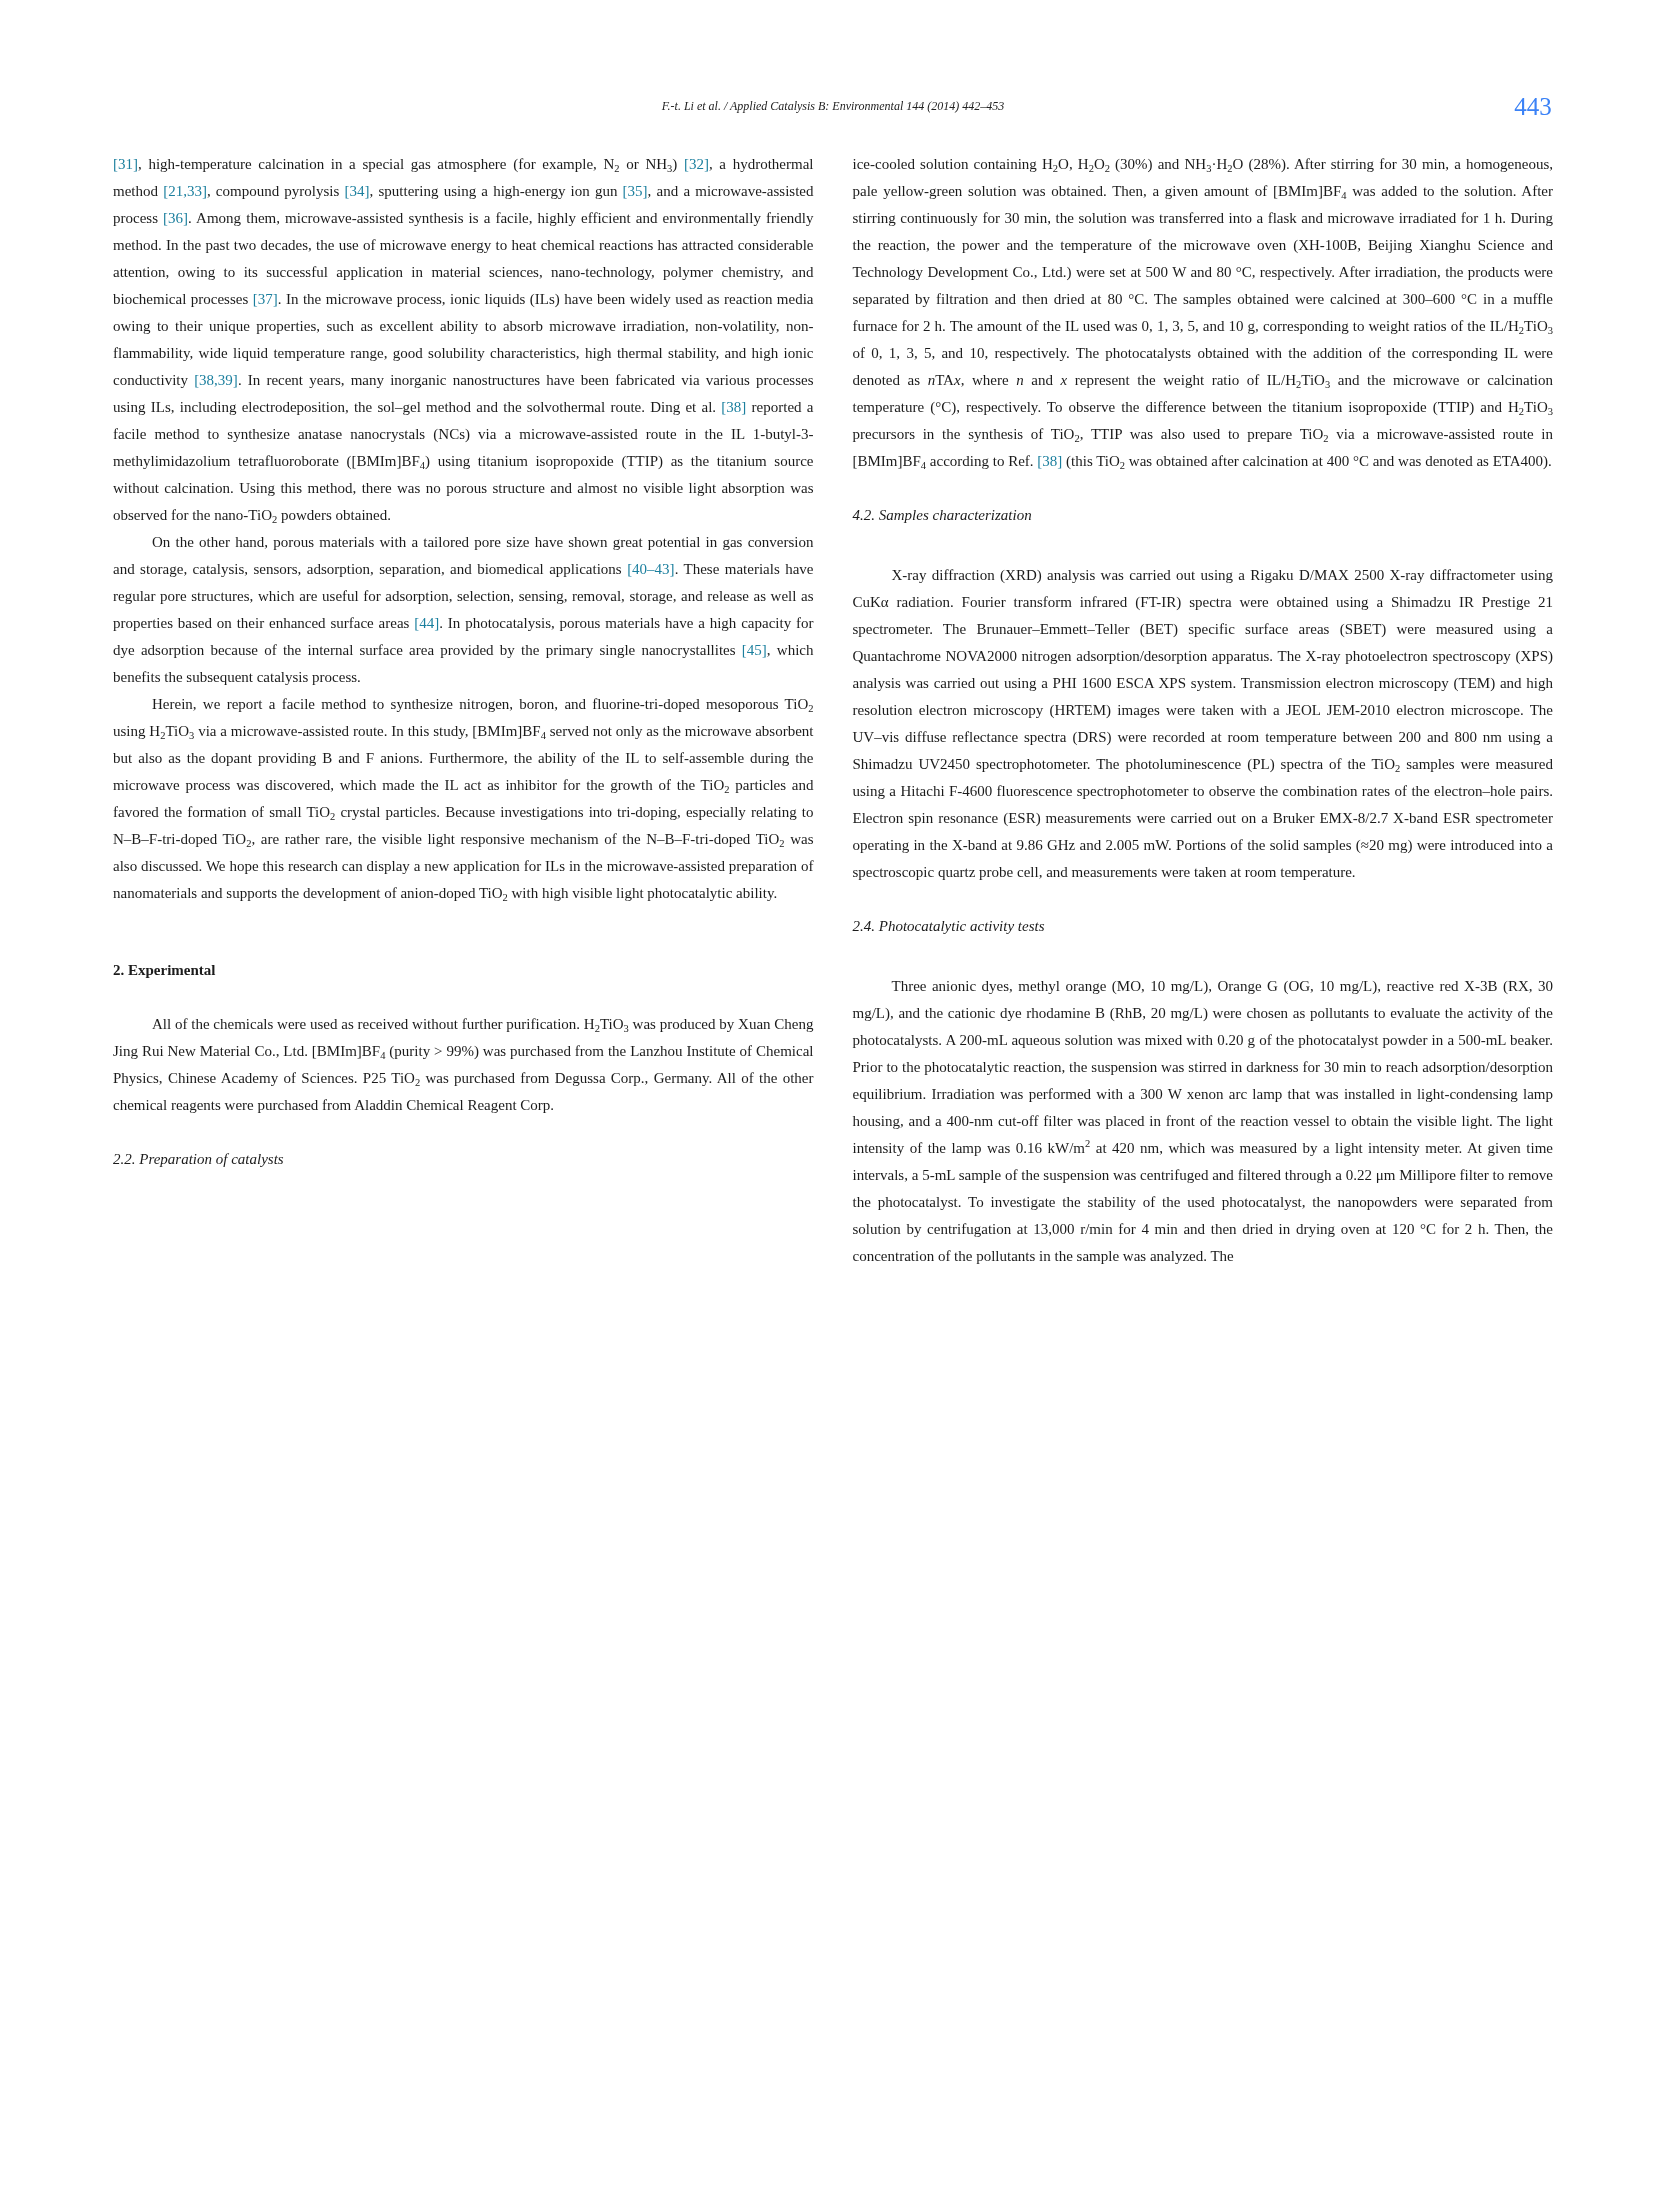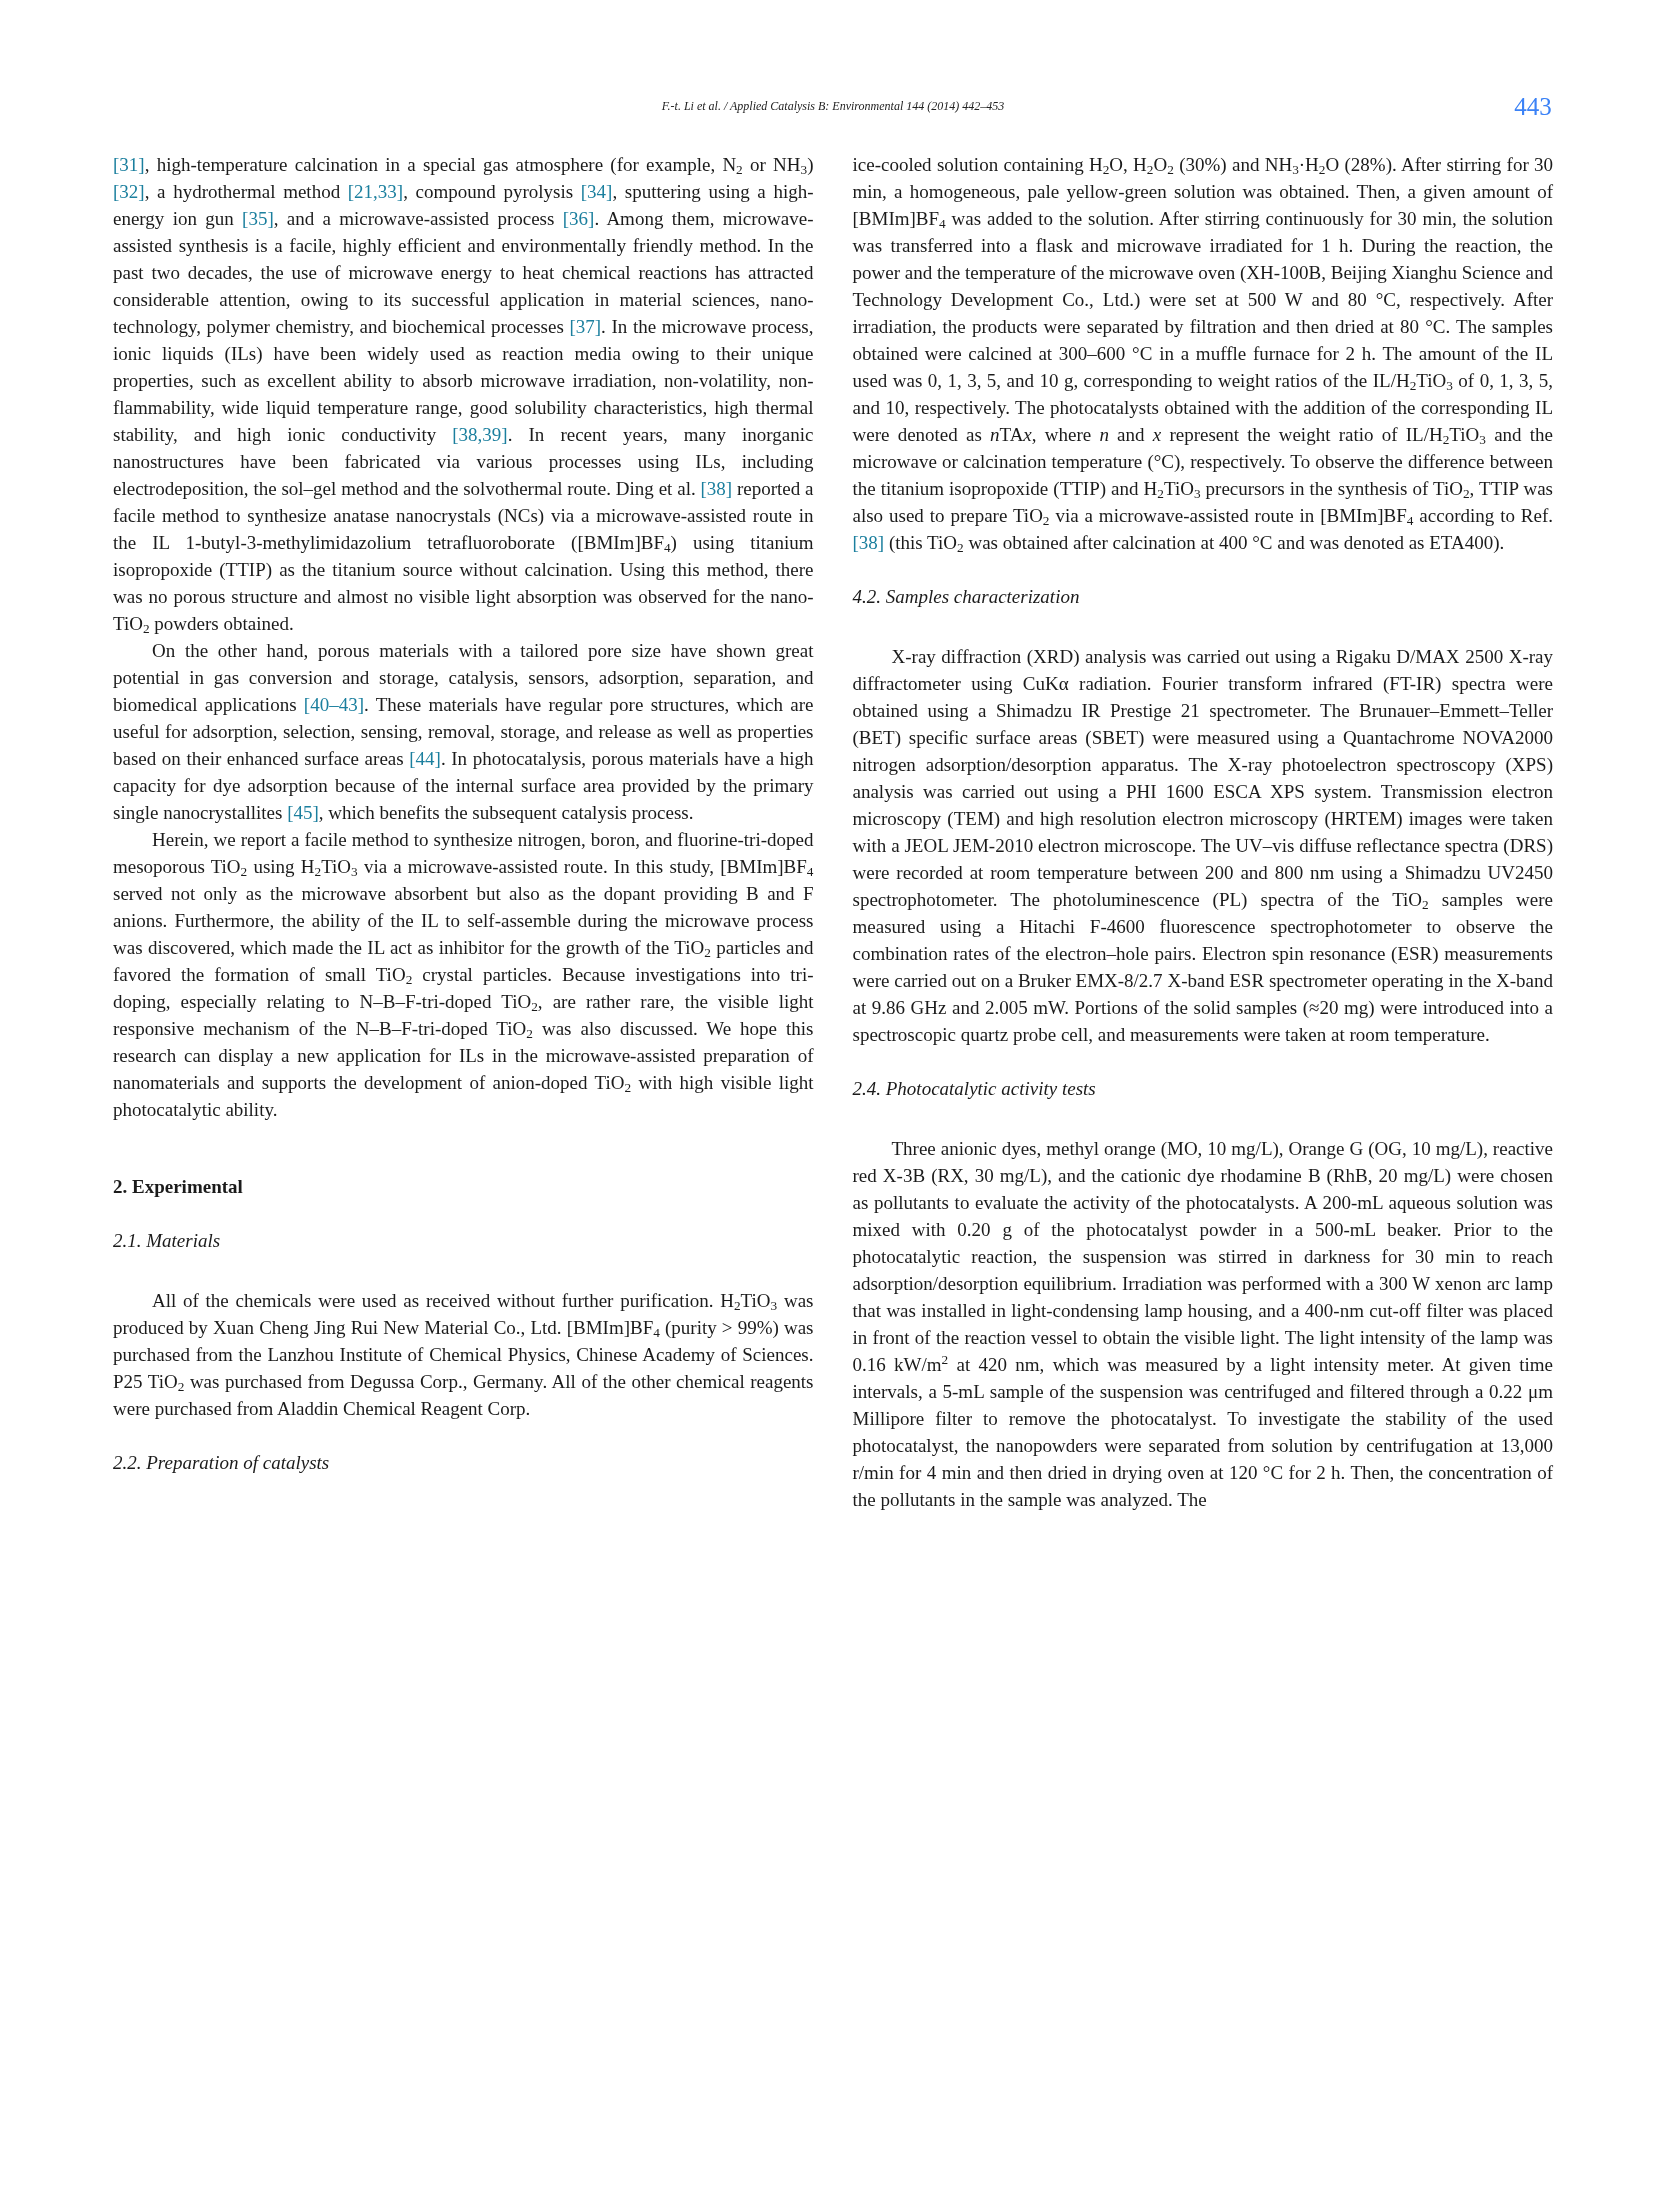--- a/index.html
+++ b/index.html
@@ -14,21 +14,21 @@
   .header { position: absolute; top: 95px; left: 113px; width: 1440px; height: 28px; }
   .running-head {
     position: absolute; left: 0; right: 0; text-align: center;
     font-style: italic; font-size: 12px; line-height: 23px; color: #222;
   }
   .page-number { position: absolute; right: 1.3px; top: 0; font-size: 25px; line-height: 23px; color: #3b82f6; }
   .main {
     position: absolute; top: 151px; left: 113px; width: 1440px;
     display: flex; gap: 39px; align-items: flex-start;
   }
-  .col { width: 701px; font-size: 19px; line-height: 27px; }
+  .col { width: 701px; font-size: 15px; line-height: 27px; }
   .para { margin: 0; text-align: justify; text-indent: 39px; }
   .para.noindent { text-indent: 0; }
   .h-bold { font-weight: bold; margin: 50px 0 27px; }
   .h-italic { font-style: italic; margin: 27px 0 33px; }
   .cite { color: var(--cite); cursor: pointer; }
   .it { font-style: italic; }
   sub, sup { font-size: 0.70em; line-height: 0; }
   sub { vertical-align: -0.25em; }
   sup { vertical-align: 0.55em; }
 </style>
@@ -39,21 +39,20 @@
   <div class="header">
     <div class="running-head">F.-t. Li et al. / Applied Catalysis B: Environmental 144 (2014) 442–453</div>
     <div class="page-number">443</div>
   </div>
   <div class="main">
     <div class="col">
         <p class="para noindent"><span class="cite">[31]</span>, high-temperature calcination in a special gas atmosphere (for example, N<sub>2</sub> or NH<sub>3</sub>) <span class="cite">[32]</span>, a hydrothermal method <span class="cite">[21,33]</span>, compound pyrolysis <span class="cite">[34]</span>, sputtering using a high-energy ion gun <span class="cite">[35]</span>, and a microwave-assisted process <span class="cite">[36]</span>. Among them, microwave-assisted synthesis is a facile, highly efficient and environmentally friendly method. In the past two decades, the use of microwave energy to heat chemical reactions has attracted considerable attention, owing to its successful application in material sciences, nano-technology, polymer chemistry, and biochemical processes <span class="cite">[37]</span>. In the microwave process, ionic liquids (ILs) have been widely used as reaction media owing to their unique properties, such as excellent ability to absorb microwave irradiation, non-volatility, non-flammability, wide liquid temperature range, good solubility characteristics, high thermal stability, and high ionic conductivity <span class="cite">[38,39]</span>. In recent years, many inorganic nanostructures have been fabricated via various processes using ILs, including electrodeposition, the sol–gel method and the solvothermal route. Ding et al. <span class="cite">[38]</span> reported a facile method to synthesize anatase nanocrystals (NCs) via a microwave-assisted route in the IL 1-butyl-3-methylimidazolium tetrafluoroborate ([BMIm]BF<sub>4</sub>) using titanium isopropoxide (TTIP) as the titanium source without calcination. Using this method, there was no porous structure and almost no visible light absorption was observed for the nano-TiO<sub>2</sub> powders obtained.</p>
         <p class="para">On the other hand, porous materials with a tailored pore size have shown great potential in gas conversion and storage, catalysis, sensors, adsorption, separation, and biomedical applications <span class="cite">[40–43]</span>. These materials have regular pore structures, which are useful for adsorption, selection, sensing, removal, storage, and release as well as properties based on their enhanced surface areas <span class="cite">[44]</span>. In photocatalysis, porous materials have a high capacity for dye adsorption because of the internal surface area provided by the primary single nanocrystallites <span class="cite">[45]</span>, which benefits the subsequent catalysis process.</p>
         <p class="para">Herein, we report a facile method to synthesize nitrogen, boron, and fluorine-tri-doped mesoporous TiO<sub>2</sub> using H<sub>2</sub>TiO<sub>3</sub> via a microwave-assisted route. In this study, [BMIm]BF<sub>4</sub> served not only as the microwave absorbent but also as the dopant providing B and F anions. Furthermore, the ability of the IL to self-assemble during the microwave process was discovered, which made the IL act as inhibitor for the growth of the TiO<sub>2</sub> particles and favored the formation of small TiO<sub>2</sub> crystal particles. Because investigations into tri-doping, especially relating to N–B–F-tri-doped TiO<sub>2</sub>, are rather rare, the visible light responsive mechanism of the N–B–F-tri-doped TiO<sub>2</sub> was also discussed. We hope this research can display a new application for ILs in the microwave-assisted preparation of nanomaterials and supports the development of anion-doped TiO<sub>2</sub> with high visible light photocatalytic ability.</p>
         <div class="h-bold">2. Experimental</div>
-        <div class="h-italic">2.1. Materials</div>
         <p class="para">All of the chemicals were used as received without further purification. H<sub>2</sub>TiO<sub>3</sub> was produced by Xuan Cheng Jing Rui New Material Co., Ltd. [BMIm]BF<sub>4</sub> (purity &gt; 99%) was purchased from the Lanzhou Institute of Chemical Physics, Chinese Academy of Sciences. P25 TiO<sub>2</sub> was purchased from Degussa Corp., Germany. All of the other chemical reagents were purchased from Aladdin Chemical Reagent Corp.</p>
         <div class="h-italic">2.2. Preparation of catalysts</div>
       </div>
     <div class="col">
         <p class="para noindent">ice-cooled solution containing H<sub>2</sub>O, H<sub>2</sub>O<sub>2</sub> (30%) and NH<sub>3</sub>·H<sub>2</sub>O (28%). After stirring for 30 min, a homogeneous, pale yellow-green solution was obtained. Then, a given amount of [BMIm]BF<sub>4</sub> was added to the solution. After stirring continuously for 30 min, the solution was transferred into a flask and microwave irradiated for 1 h. During the reaction, the power and the temperature of the microwave oven (XH-100B, Beijing Xianghu Science and Technology Development Co., Ltd.) were set at 500 W and 80 °C, respectively. After irradiation, the products were separated by filtration and then dried at 80 °C. The samples obtained were calcined at 300–600 °C in a muffle furnace for 2 h. The amount of the IL used was 0, 1, 3, 5, and 10 g, corresponding to weight ratios of the IL/H<sub>2</sub>TiO<sub>3</sub> of 0, 1, 3, 5, and 10, respectively. The photocatalysts obtained with the addition of the corresponding IL were denoted as <span class="it">n</span>TA<span class="it">x</span>, where <span class="it">n</span> and <span class="it">x</span> represent the weight ratio of IL/H<sub>2</sub>TiO<sub>3</sub> and the microwave or calcination temperature (°C), respectively. To observe the difference between the titanium isopropoxide (TTIP) and H<sub>2</sub>TiO<sub>3</sub> precursors in the synthesis of TiO<sub>2</sub>, TTIP was also used to prepare TiO<sub>2</sub> via a microwave-assisted route in [BMIm]BF<sub>4</sub> according to Ref. <span class="cite">[38]</span> (this TiO<sub>2</sub> was obtained after calcination at 400 °C and was denoted as ETA400).</p>
         <div class="h-italic">4.2. Samples characterization</div>
         <p class="para">X-ray diffraction (XRD) analysis was carried out using a Rigaku D/MAX 2500 X-ray diffractometer using CuKα radiation. Fourier transform infrared (FT-IR) spectra were obtained using a Shimadzu IR Prestige 21 spectrometer. The Brunauer–Emmett–Teller (BET) specific surface areas (SBET) were measured using a Quantachrome NOVA2000 nitrogen adsorption/desorption apparatus. The X-ray photoelectron spectroscopy (XPS) analysis was carried out using a PHI 1600 ESCA XPS system. Transmission electron microscopy (TEM) and high resolution electron microscopy (HRTEM) images were taken with a JEOL JEM-2010 electron microscope. The UV–vis diffuse reflectance spectra (DRS) were recorded at room temperature between 200 and 800 nm using a Shimadzu UV2450 spectrophotometer. The photoluminescence (PL) spectra of the TiO<sub>2</sub> samples were measured using a Hitachi F-4600 fluorescence spectrophotometer to observe the combination rates of the electron–hole pairs. Electron spin resonance (ESR) measurements were carried out on a Bruker EMX-8/2.7 X-band ESR spectrometer operating in the X-band at 9.86 GHz and 2.005 mW. Portions of the solid samples (≈20 mg) were introduced into a spectroscopic quartz probe cell, and measurements were taken at room temperature.</p>
         <div class="h-italic">2.4. Photocatalytic activity tests</div>
         <p class="para">Three anionic dyes, methyl orange (MO, 10 mg/L), Orange G (OG, 10 mg/L), reactive red X-3B (RX, 30 mg/L), and the cationic dye rhodamine B (RhB, 20 mg/L) were chosen as pollutants to evaluate the activity of the photocatalysts. A 200-mL aqueous solution was mixed with 0.20 g of the photocatalyst powder in a 500-mL beaker. Prior to the photocatalytic reaction, the suspension was stirred in darkness for 30 min to reach adsorption/desorption equilibrium. Irradiation was performed with a 300 W xenon arc lamp that was installed in light-condensing lamp housing, and a 400-nm cut-off filter was placed in front of the reaction vessel to obtain the visible light. The light intensity of the lamp was 0.16 kW/m<sup>2</sup> at 420 nm, which was measured by a light intensity meter. At given time intervals, a 5-mL sample of the suspension was centrifuged and filtered through a 0.22 μm Millipore filter to remove the photocatalyst. To investigate the stability of the used photocatalyst, the nanopowders were separated from solution by centrifugation at 13,000 r/min for 4 min and then dried in drying oven at 120 °C for 2 h. Then, the concentration of the pollutants in the sample was analyzed. The</p>
       </div>

